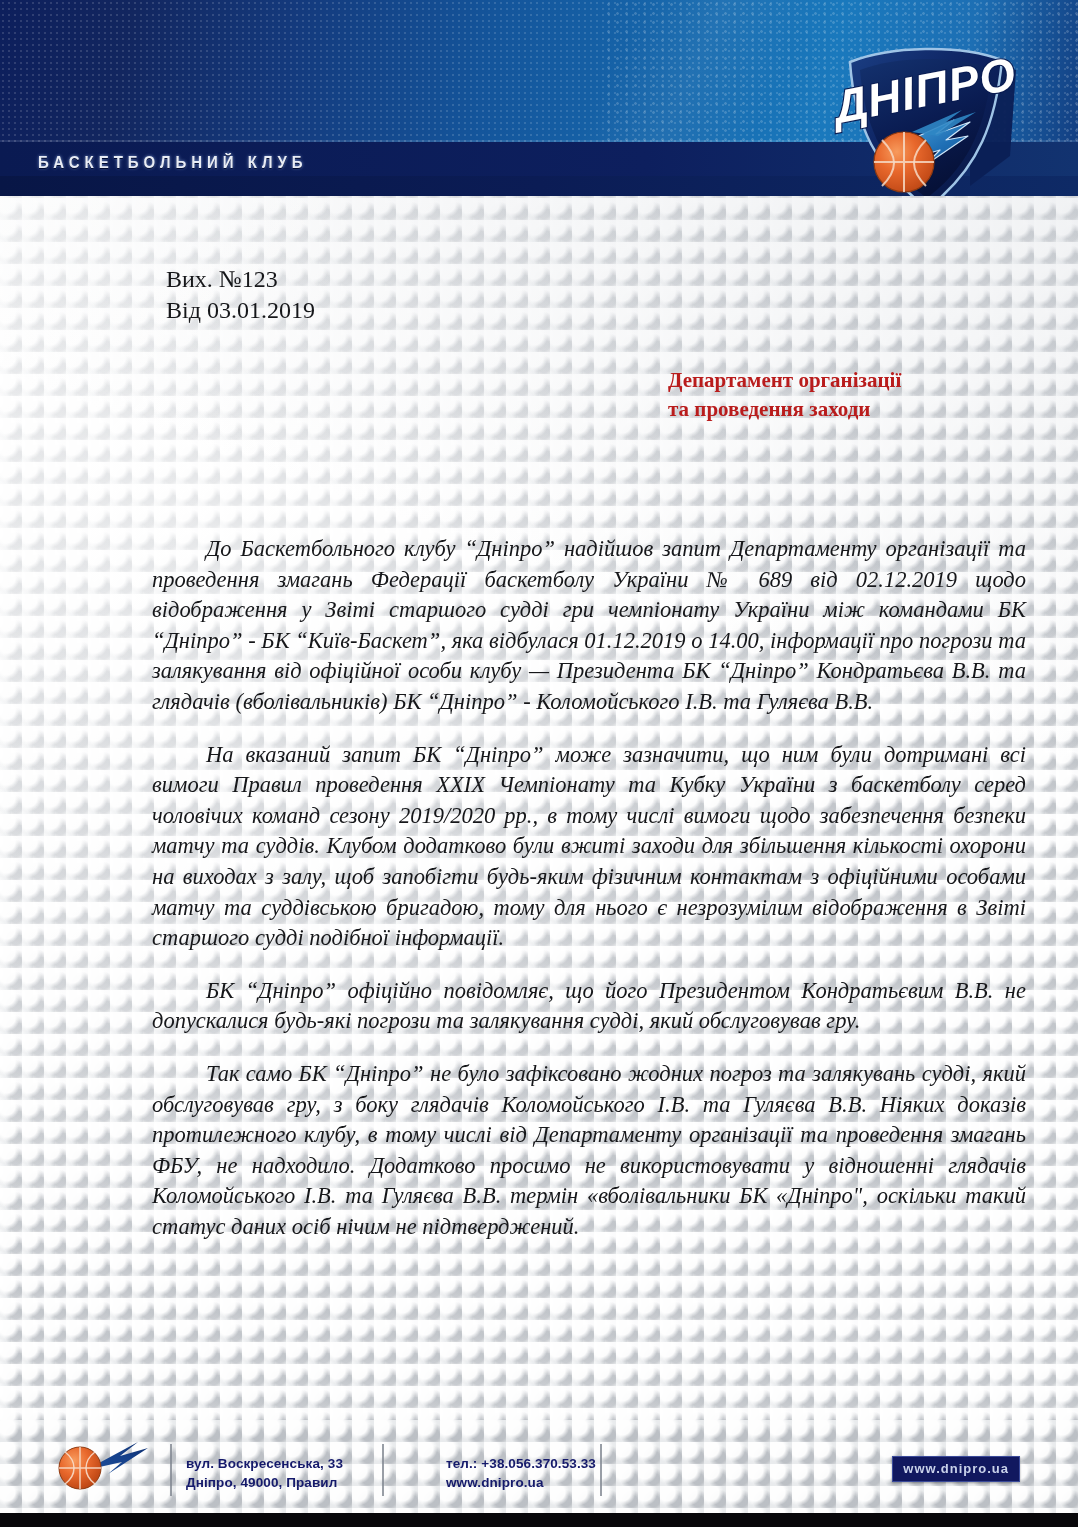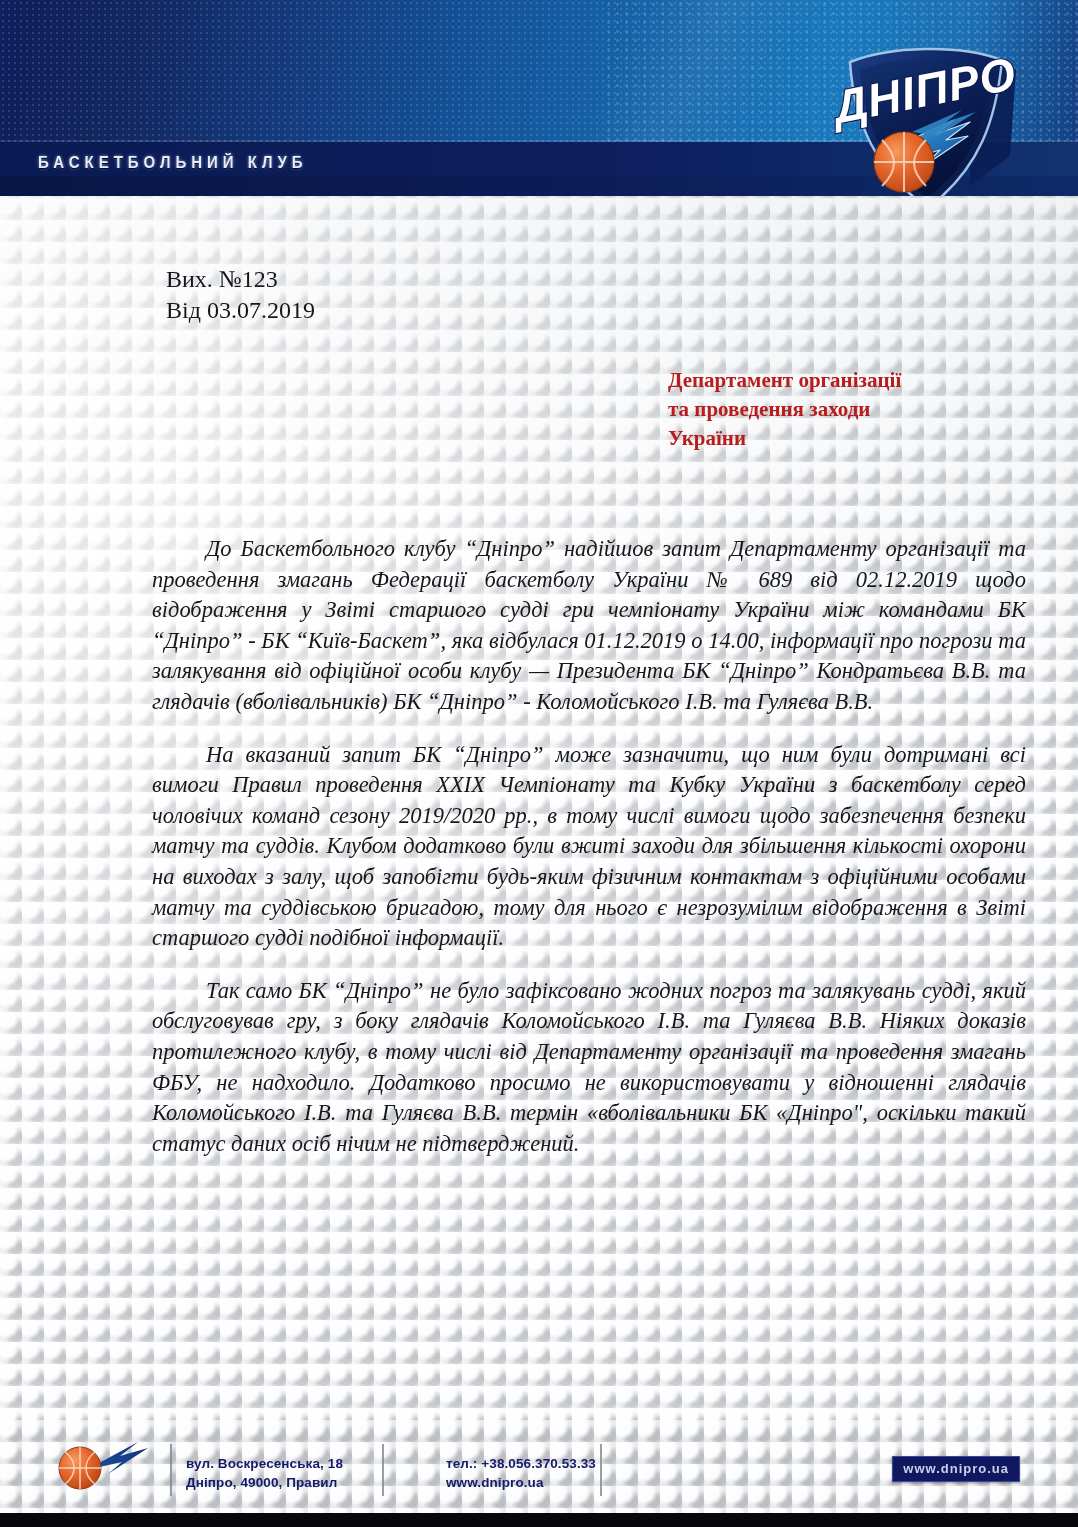--- a/index.html
+++ b/index.html
@@ -304,32 +304,32 @@
           <text x="106" y="70" text-anchor="middle" font-family="Liberation Sans, sans-serif" font-size="46" font-weight="bold" font-style="italic" fill="#ffffff" stroke="#0a1c52" stroke-width="2.2" paint-order="stroke" letter-spacing="1">ДНІПРО</text>
         </g>
       </svg>
     </div>
   </div>
 
   <div class="doc">
 
     <div class="ref-block">
       <div>Вих. №123</div>
-      <div>Від 03.07.2019</div>
+      <div>Від 03.01.2019</div>
     </div>
 
     <div class="addressee">
       <div>Департамент організації</div>
       <div>та проведення заходи</div>
-      <div>України</div>
     </div>
 
     <div class="body-text">
       <p>До Баскетбольного клубу “Дніпро” надійшов запит Департаменту організації та проведення змагань Федерації баскетболу України № 689 від 02.12.2019 щодо відображення у Звіті старшого судді гри чемпіонату України між командами БК “Дніпро” - БК “Київ-Баскет”, яка відбулася 01.12.2019 о 14.00, інформації про погрози та залякування від офіційної особи клубу — Президента БК “Дніпро” Кондратьєва В.В. та глядачів (вболівальників) БК “Дніпро” - Коломойського І.В. та Гуляєва В.В.</p>
       <p>На вказаний запит БК “Дніпро” може зазначити, що ним були дотримані всі вимоги Правил проведення XXIX Чемпіонату та Кубку України з баскетболу серед чоловічих команд сезону 2019/2020 рр., в тому числі вимоги щодо забезпечення безпеки матчу та суддів. Клубом додатково були вжиті заходи для збільшення кількості охорони на виходах з залу, щоб запобігти будь-яким фізичним контактам з офіційними особами матчу та суддівською бригадою, тому для нього є незрозумілим відображення в Звіті старшого судді подібної інформації.</p>
+      <p>БК “Дніпро” офіційно повідомляє, що його Президентом Кондратьєвим В.В. не допускалися будь-які погрози та залякування судді, який обслуговував гру.</p>
       <p>Так само БК “Дніпро” не було зафіксовано жодних погроз та залякувань судді, який обслуговував гру, з боку глядачів Коломойського І.В. та Гуляєва В.В. Ніяких доказів протилежного клубу, в тому числі від Департаменту організації та проведення змагань ФБУ, не надходило. Додатково просимо не використовувати у відношенні глядачів Коломойського І.В. та Гуляєва В.В. термін «вболівальники БК «Дніпро", оскільки такий статус даних осіб нічим не підтверджений.</p>
     </div>
   </div>
 
   <div class="footer">
     <div class="footer-texture"></div>
     <div class="footer-inner">
 
       <div class="footer-logo">
         <svg viewBox="0 0 104 54" xmlns="http://www.w3.org/2000/svg">
@@ -349,21 +349,21 @@
           <circle cx="28" cy="28" r="21" fill="url(#fball)" stroke="#8f3a10" stroke-width="1"></circle>
           <path d="M7 28 H49 M28 7 V49" stroke="#f7ddca" stroke-width="1.5" fill="none" opacity=".9"></path>
           <path d="M13 12 C25 21 25 35 13 44" stroke="#f7ddca" stroke-width="1.5" fill="none" opacity=".9"></path>
           <path d="M43 12 C31 21 31 35 43 44" stroke="#f7ddca" stroke-width="1.5" fill="none" opacity=".9"></path>
         </svg>
       </div>
 
       <div class="fdiv d1"></div>
 
       <div class="faddress">
-        <div>вул. Воскресенська, 18</div>
+        <div>вул. Воскресенська, 33</div>
         <div>Дніпро, 49000, Правил</div>
       </div>
 
       <div class="fdiv d2"></div>
 
       <div class="fcontact">
         <div>тел.: +38.056.370.53.33</div>
         <div>www.dnipro.ua</div>
       </div>
 

